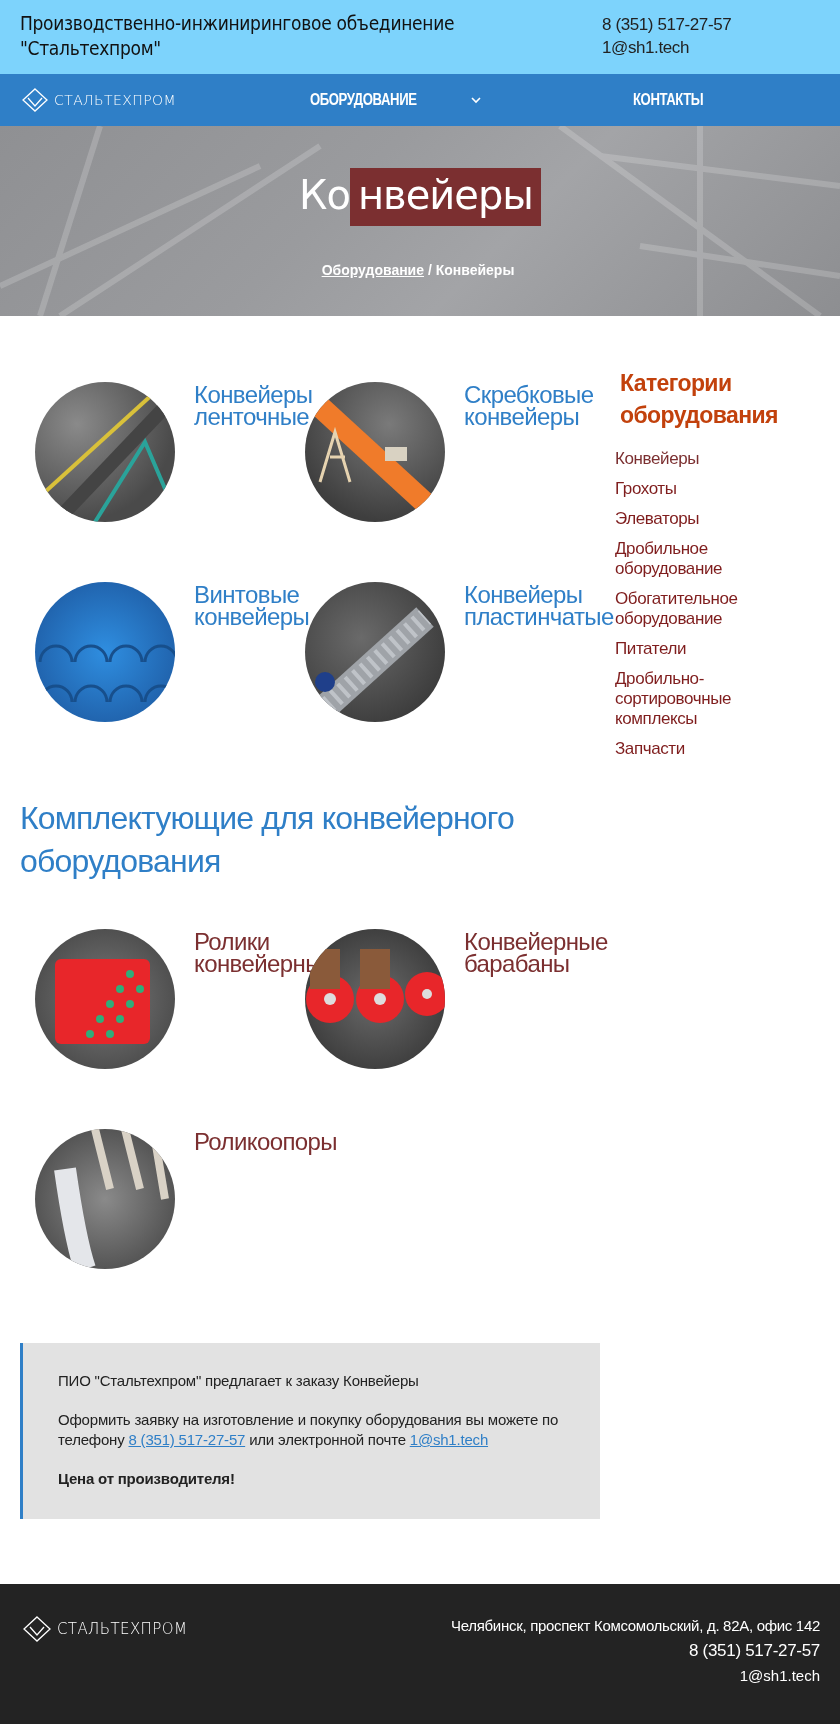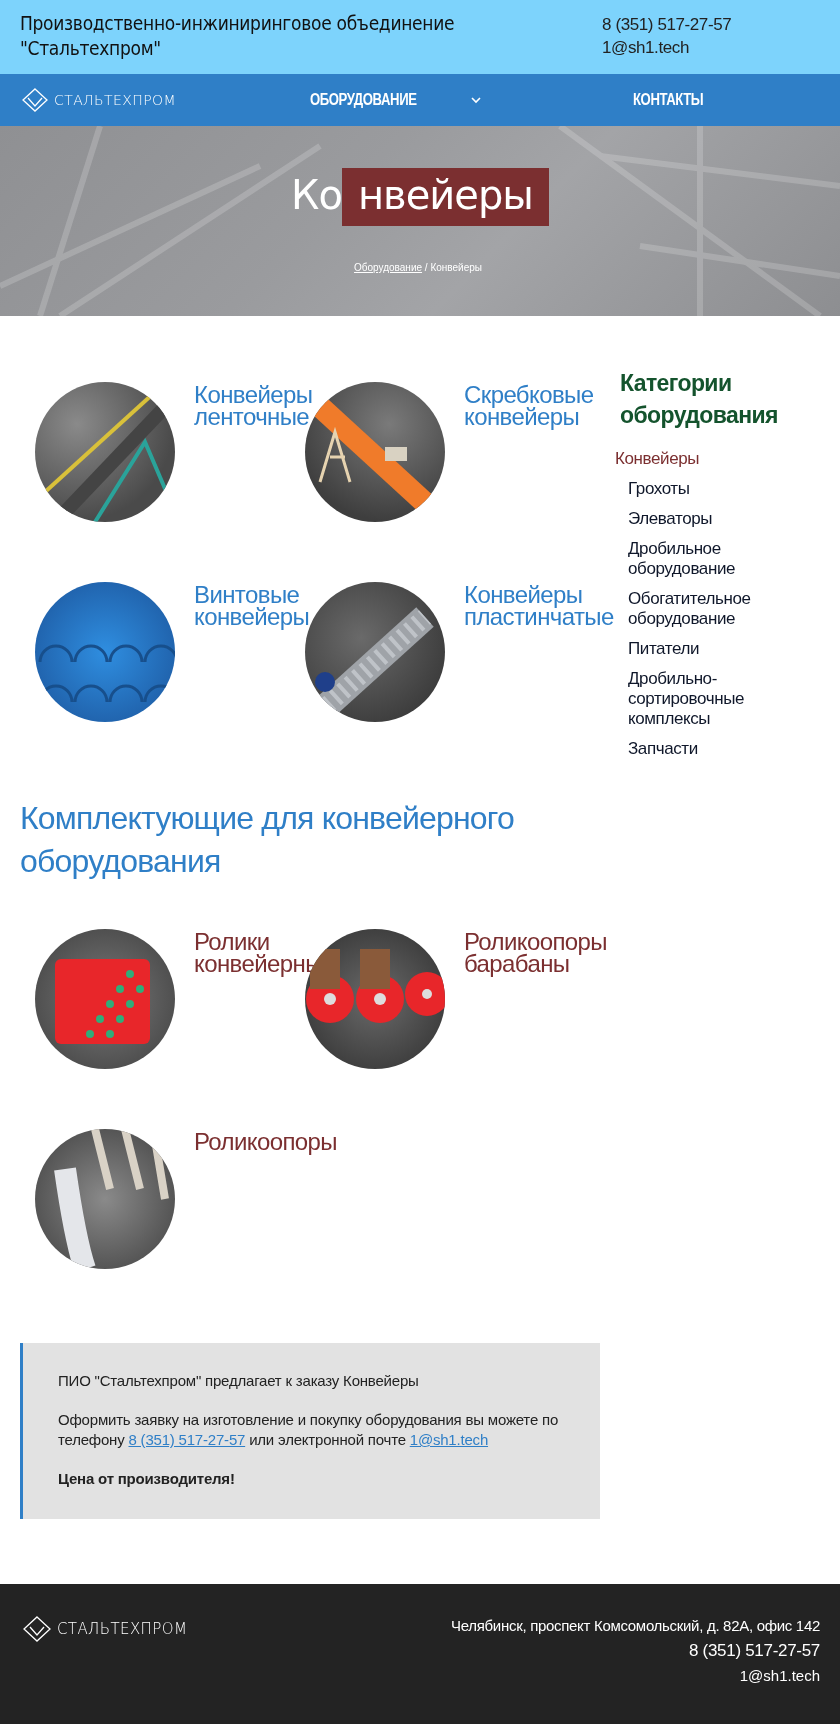--- a/index.html
+++ b/index.html
@@ -20,36 +20,36 @@
   .logo-text { font-size: 14px; letter-spacing: 0.4px; color: #fff; font-family: "DejaVu Sans", sans-serif; font-weight: 300; }
   .nav-item { position: absolute; top: 0; height: 52px; line-height: 52px; font-size: 16px; letter-spacing: -0.5px; font-weight: bold; transform: scaleX(0.82); transform-origin: left center; cursor: pointer; }
   .nav-item.equip { left: 310px; }
   .nav-item.contacts { left: 633px; }
   .nav .chev { position: absolute; left: 469px; top: 19px; cursor: pointer; }
 
   
   .hero { height: 190px; background: linear-gradient(135deg, #8f9093 0%, #9a9b9e 40%, #a3a4a7 60%, #8d8e91 100%); position: relative; overflow: hidden; }
   .hero .lines { position: absolute; inset: 0; opacity: 0.18; }
   .hero h1 { position: absolute; left: 0; right: 0; top: 46px; text-align: center; font-weight: normal; font-size: 40px; color: #fff; font-family: "DejaVu Sans", sans-serif; letter-spacing: -1px; }
-  .hero h1 .sel { background: #7b2f30; padding: 4px 16px 8px; }
-  .breadcrumb { position: absolute; left: 0; right: 4px; top: 136px; text-align: center; font-size: 10px; color: #fff; font-weight: normal; }
+  .hero h1 .sel { background: #7b2f30; padding: 4px 8px 8px; }
+  .breadcrumb { position: absolute; left: 0; right: 4px; top: 136px; text-align: center; font-size: 14px; color: #fff; font-weight: bold; }
   .breadcrumb a { text-decoration: underline; cursor: pointer; }
 
   
   .main { position: relative; width: 840px; }
   .card { position: absolute; width: 270px; height: 150px; }
   .card .img { position: absolute; left: 16px; top: 0; width: 140px; height: 140px; border-radius: 50%; overflow: hidden; cursor: pointer; }
   .card .title { position: absolute; left: 175px; top: 2px; font-size: 24px; line-height: 22px; letter-spacing: -0.6px; cursor: pointer; }
   .card .title.blue { color: #2f7fc7; }
   .card .title.red { color: #7b2f30; }
 
   .sidebar { position: absolute; left: 615px; top: 367px; width: 210px; }
-  .sidebar h2 { font-size: 23px; line-height: 32px; color: #14532d; font-weight: bold; letter-spacing: -0.6px; margin-left: 5px; }
+  .sidebar h2 { font-size: 23px; line-height: 32px; color: #c2410c; font-weight: bold; letter-spacing: -0.6px; margin-left: 5px; }
   .sidebar ul { list-style: none; margin-top: 18px; }
-  .sidebar li { font-size: 17px; line-height: 20px; color: #0f172a; margin-bottom: 10px; margin-left: 13px; letter-spacing: -0.4px; cursor: pointer; }
+  .sidebar li { font-size: 17px; line-height: 20px; color: #7f1d1d; margin-bottom: 10px; margin-left: 0; letter-spacing: -0.4px; cursor: pointer; }
   .sidebar li.active { color: #7b2f30; margin-left: 0; }
 
   .acc-h { position: absolute; left: 20px; top: 797px; font-size: 32px; line-height: 43px; color: #2f7fc7; font-weight: normal; letter-spacing: -0.8px; width: 560px; }
 
   .note { position: absolute; left: 20px; top: 1343px; width: 580px; height: 176px; background: #e2e2e2; border-left: 3px solid #2f7fc7; padding: 28px 0 0 35px; font-size: 15px; line-height: 20px; color: #222; letter-spacing: -0.2px; }
   .note p { margin-bottom: 19px; }
   .note a { color: #2f7fc7; text-decoration: underline; cursor: pointer; }
   .note .price { font-weight: bold; }
 
   
@@ -201,21 +201,21 @@
             <rect x="5" y="20" width="30" height="40"></rect>
             <rect x="55" y="20" width="30" height="40"></rect>
           </g>
           <g fill="#ddd">
             <circle cx="25" cy="70" r="6"></circle>
             <circle cx="75" cy="70" r="6"></circle>
             <circle cx="122" cy="65" r="5"></circle>
           </g>
         </svg>
     </div>
-    <div class="title red" style="width:120px;">Роликоопоры барабаны</div>
+    <div class="title red" style="width:120px;">Конвейерные барабаны</div>
   </div>
   <div class="card" style="left:19px; top:1129px;">
     <div class="img" style="background: radial-gradient(circle at 50% 50%, #8a8a8a, #4e4e4e 80%);">
       <svg width="140" height="140" viewBox="0 0 140 140">
           <path d="M30 40 Q40 110 50 140" stroke="#e4e6ea" stroke-width="22" fill="none"></path>
           <g stroke="#d9d2c6" stroke-width="8">
             <path d="M60 0 L75 60"></path>
             <path d="M90 0 L105 60"></path>
             <path d="M120 10 L130 70"></path>
           </g>

